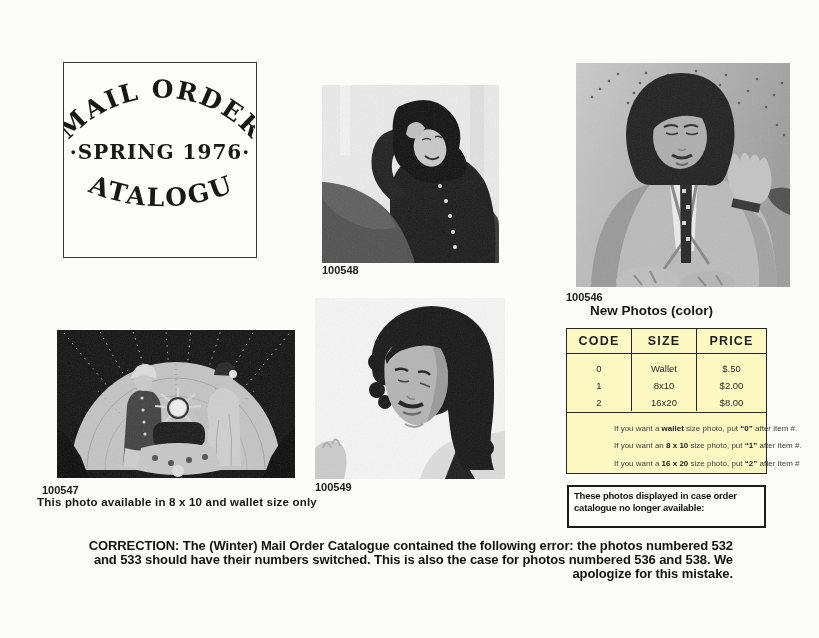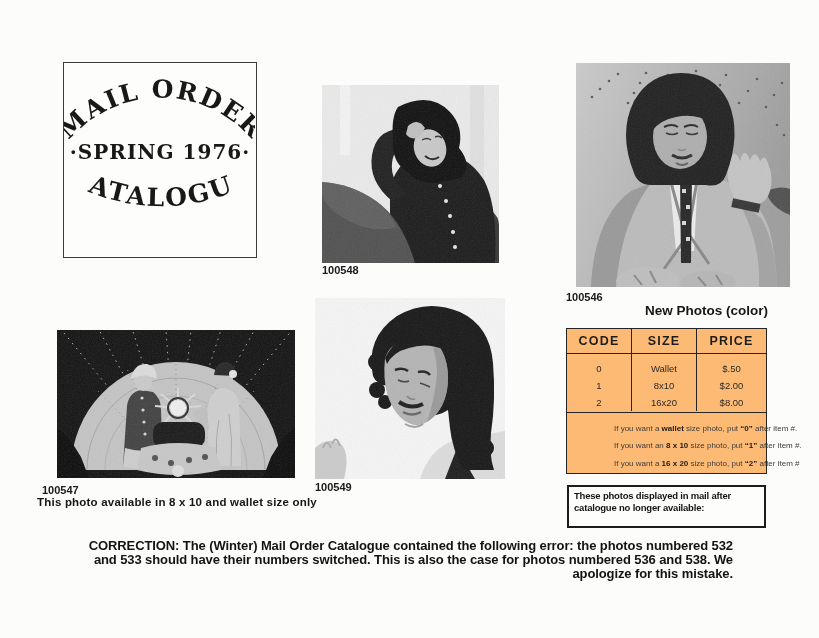--- a/index.html
+++ b/index.html
@@ -21,25 +21,25 @@
   #logo-supplement{
     position:absolute;left:0;top:157px;width:100%;text-align:center;
     font-weight:bold;font-size:19px;letter-spacing:.5px;color:#151515;
   }
   
   svg.photo{position:absolute;display:block;filter:grayscale(100%) contrast(103%);}
   
   .caption{font-weight:bold;font-size:11px;color:#1a1a1a;white-space:nowrap;}
   .caption-note{font-weight:bold;font-size:11.5px;text-align:center;color:#161616;white-space:nowrap;letter-spacing:.2px;}
   
-  #price-title{left:566px;top:303px;width:202px;text-align:right;
+  #price-title{left:590px;top:303px;width:202px;text-align:left;
     font-weight:bold;font-size:13.5px;color:#161616;}
   #price-box{
     left:566px;top:328px;width:201px;height:146px;box-sizing:border-box;
-    border:1.5px solid #252525;background:#fdba74;
+    border:1.5px solid #252525;background:#fef9c3;
     display:grid;grid-template-columns:65px 65px 1fr;
     grid-template-rows:25px 23px 17px 17px 2px auto;
   }
   .pcell{display:flex;align-items:center;justify-content:center;}
   .ph{font-weight:bold;font-size:12.5px;letter-spacing:1.2px;color:#1e1e1e;
     border-bottom:1.3px solid #252525;}
   .vline{border-right:1.3px solid #252525;}
   .pd{font-size:9.5px;color:#2a2a2a;}
   .r1{padding-top:6px;}
   #pdivider{grid-column:1/-1;border-bottom:1.3px solid #252525;}
@@ -196,21 +196,21 @@
     <div id="pdivider"></div>
 
     <div id="pnotes">
       <div class="note-line"><span>If you want a </span><b>wallet</b><span> size photo, put </span><b>“0”</b><span> after item #.</span></div>
       <div class="note-line"><span>If you want an </span><b>8 x 10</b><span> size photo, put </span><b>“1”</b><span> after item #.</span></div>
       <div class="note-line"><span>If you want a </span><b>16 x 20</b><span> size photo, put </span><b>“2”</b><span> after item #</span></div>
     </div>
   </div>
 
   <div id="unavail-box" class="abs">
-    <div class="unavail-line">These photos displayed in mail after</div>
+    <div class="unavail-line">These photos displayed in case order</div>
     <div class="unavail-line">catalogue no longer available:</div>
   </div>
 
   <svg class="photo" style="left:57px;top:330px" width="238" height="148" viewBox="0 0 238 148">
     <rect width="238" height="148" fill="#151514"></rect>
     <g stroke="#cfccc4" stroke-width="1" stroke-dasharray="1.5 5" opacity="0.85">
       <path d="M119 140 L-20 -30"></path>
         <path d="M119 140 L20 -40"></path>
         <path d="M119 140 L60 -50"></path>
       <path d="M119 140 L105 -55"></path>

